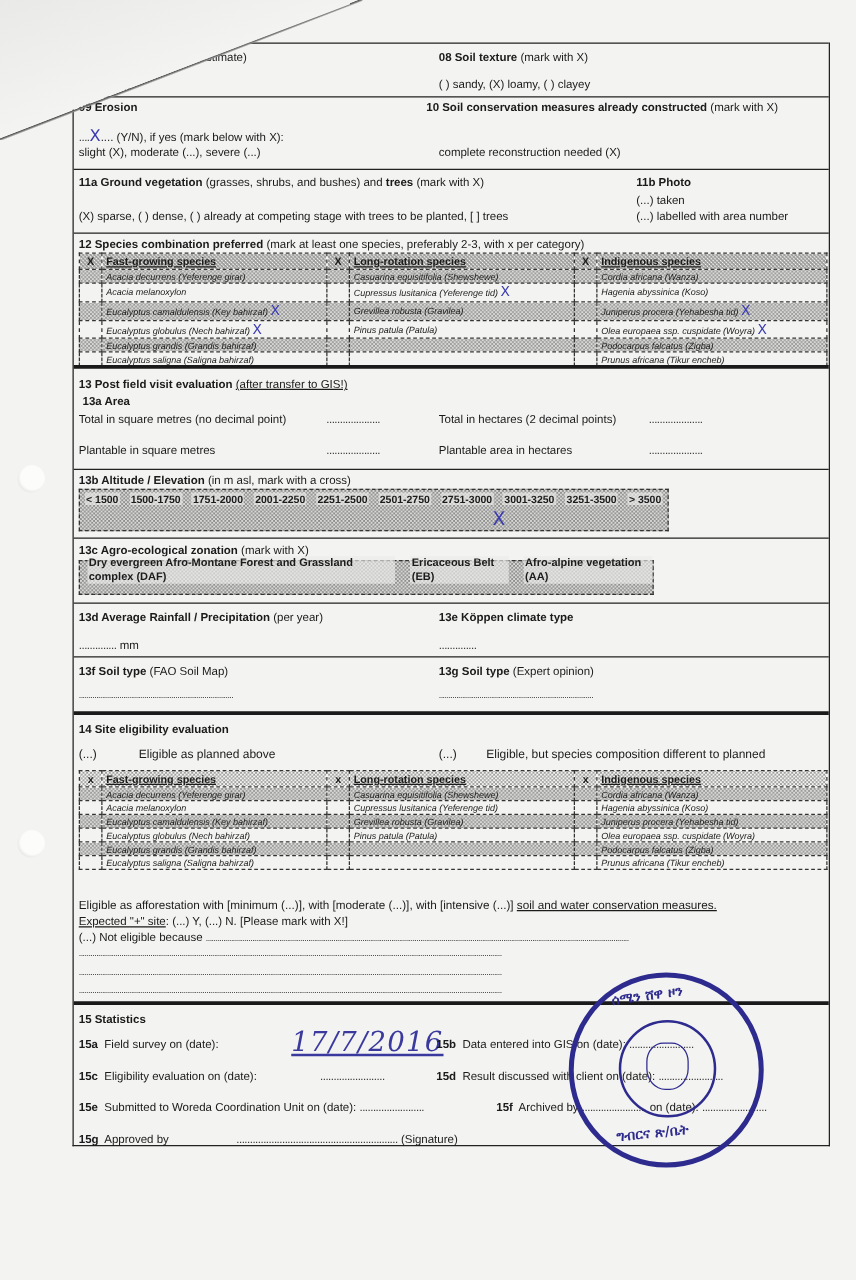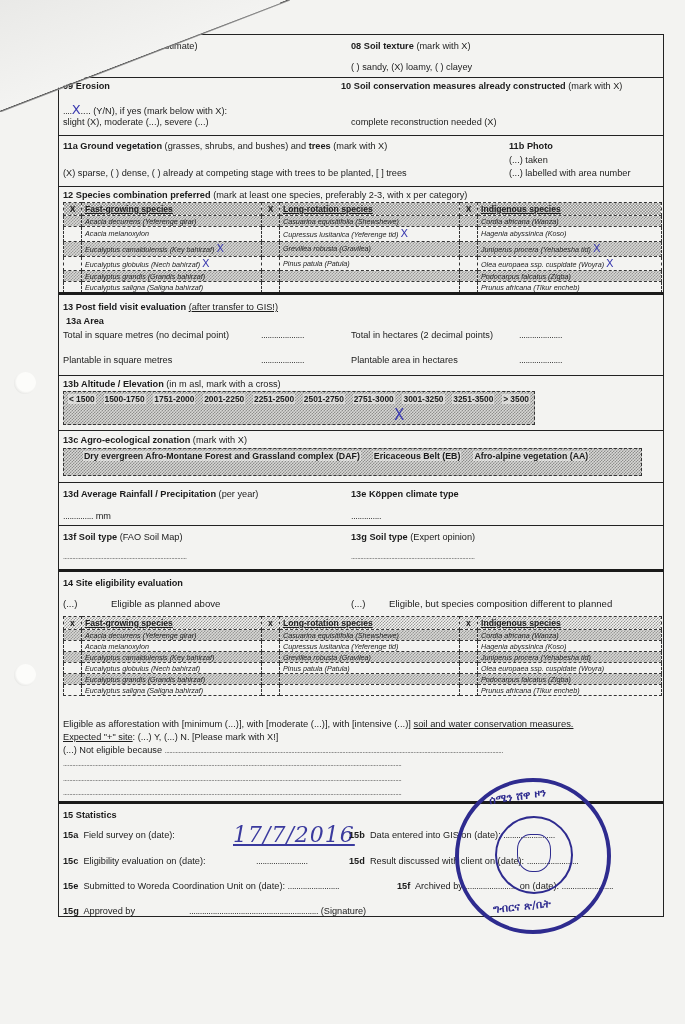--- a/index.html
+++ b/index.html
@@ -255,21 +255,21 @@
       </div>
       <div class="txt mark" style="left:330px; top:14px; font-size:15px;">X</div>
     </div>
   </div>
 
   <div class="row" style="top:396px; height:52px;">
     <div class="txt" style="left:4px; top:4px;">
       <span class="b">13c Agro-ecological zonation</span>
       <span>(mark with X)</span>
     </div>
-    <div class="band checker" style="top:17px; width:579px; height:28px;padding-left:13px;">
+    <div class="band checker" style="top:17px; width:460px; height:28px;">
       <div class="band-labels" style="justify-content:flex-start; gap:12px; padding-left:6px; font-size:8.8px;">
         <span>Dry evergreen Afro-Montane Forest and Grassland complex (DAF)</span>
         <span>Ericaceous Belt (EB)</span>
         <span>Afro-alpine vegetation (AA)</span>
       </div>
     </div>
   </div>
 
   <div class="row" style="top:448px; height:43px;">
     <div class="txt" style="left:4px; top:6px;">

